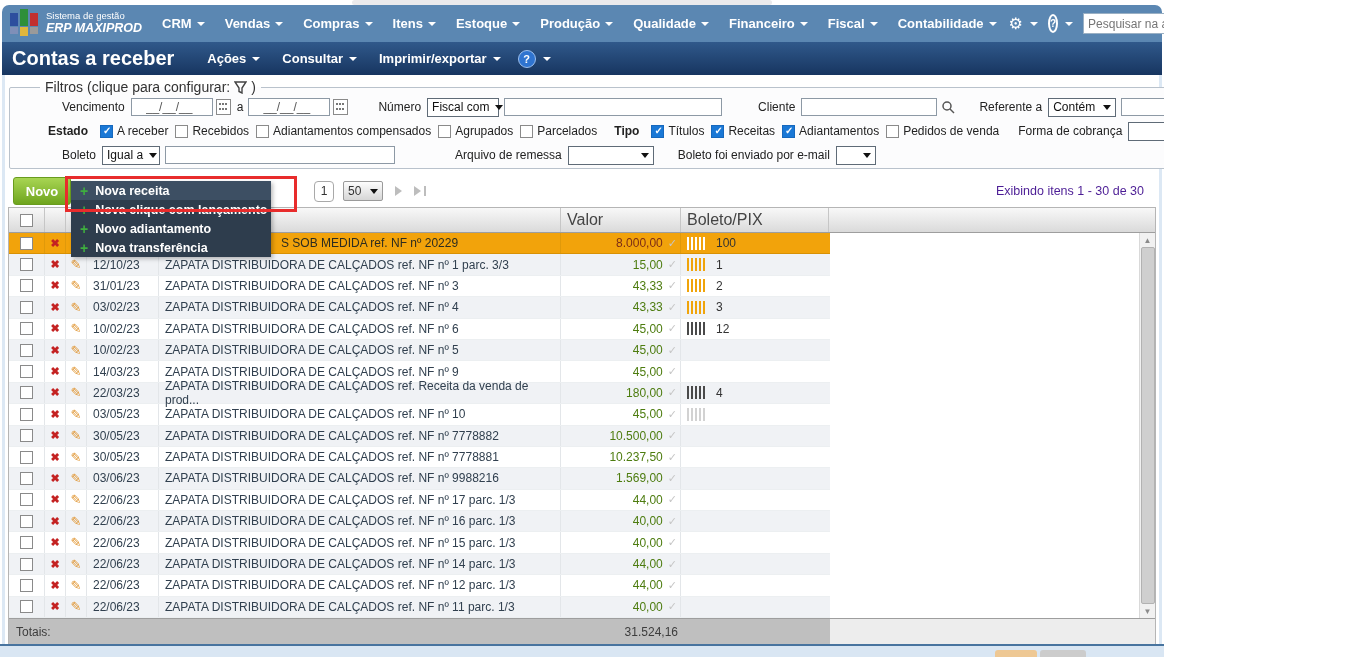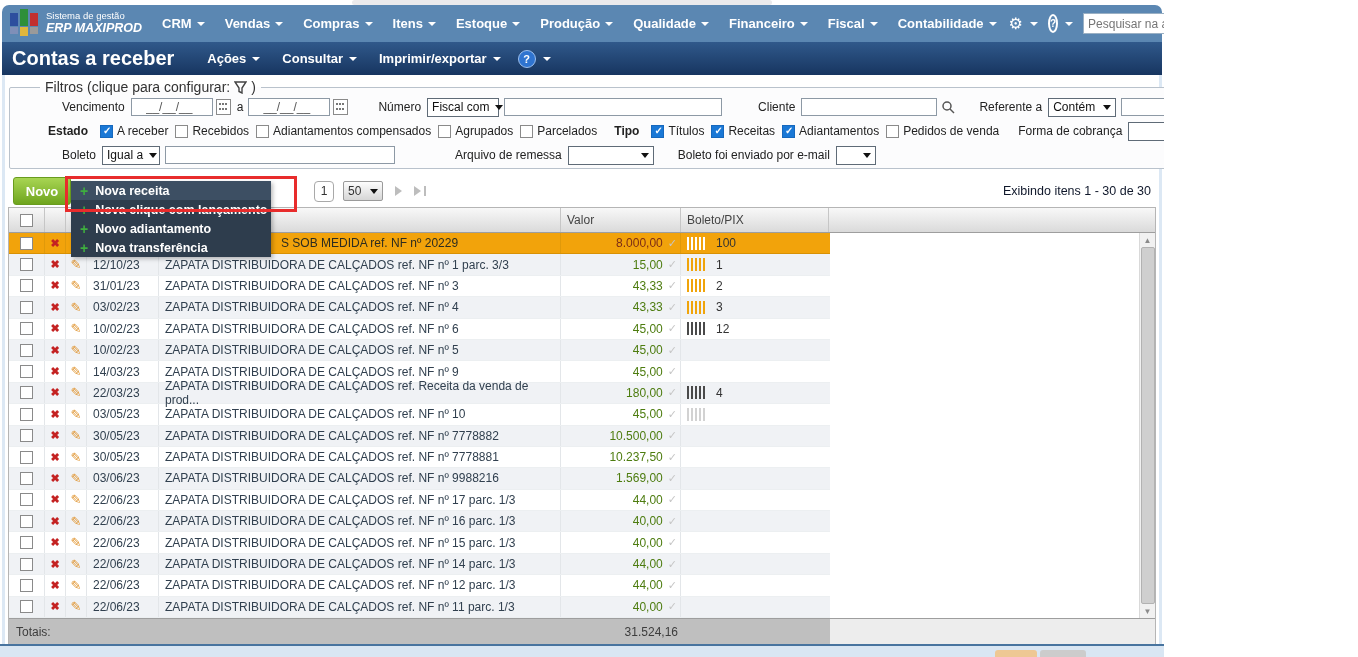--- a/index.html
+++ b/index.html
@@ -54,25 +54,25 @@
   .cbl{display:inline-flex;align-items:center;gap:4px;margin-right:7px;cursor:pointer;}
 
   
   .toolbar{position:absolute;top:101px;left:4px;right:4px;height:30px;display:flex;align-items:center;}
   .btn-novo{width:56px;height:26px;background:linear-gradient(#a8d553,#6fa51e);border:1px solid #699c1e;border-radius:3px;color:#fff;font-weight:bold;font-size:13px;display:flex;align-items:center;justify-content:center;margin-left:4px;cursor:pointer;}
   .pnum{width:18px;height:19px;border:1px solid #a9a9a9;border-radius:4px;background:#fff;display:flex;align-items:center;justify-content:center;font-size:12px;margin-left:243px;color:#333;}
   .psel{width:40px;height:20px;margin-left:9px;background:linear-gradient(#fdfdfd,#d6d6d6);border:1px solid #9a9a9a;border-radius:2px;display:flex;align-items:center;justify-content:space-between;padding:0 4px;font-size:12px;box-sizing:border-box;color:#333;}
   .pgo{display:flex;align-items:center;gap:3px;margin-left:12px;}
   .tri{width:0;height:0;border-top:5px solid transparent;border-bottom:5px solid transparent;border-left:7px solid #bdbdbd;}
   .bar{width:2px;height:10px;background:#bdbdbd;}
-  .items-info{margin-left:auto;font-size:12.5px;color:#0f172a;margin-right:4px;}
+  .items-info{margin-left:auto;font-size:12.5px;color:#4c1d95;margin-right:11px;}
 
   
   .grid{position:absolute;top:132px;left:3px;right:3px;bottom:1px;border:1px solid #b5b5b5;background:#fff;overflow:hidden;}
-  .ghead{height:24px;background:linear-gradient(#f8f8f8,#dadada);border-bottom:1px solid #9e9e9e;display:flex;font-size:12px;color:#444;align-items:center;}
+  .ghead{height:24px;background:linear-gradient(#f8f8f8,#dadada);border-bottom:1px solid #9e9e9e;display:flex;font-size:16px;color:#444;align-items:center;}
   .hc{height:100%;display:flex;align-items:center;border-right:1px solid #c6c6c6;box-sizing:border-box;padding-left:6px;}
   .c-check{width:36px;justify-content:center;padding-left:0;flex:none;}
   .c-del{width:21px;flex:none;justify-content:center;padding-left:0;}
   .c-edit{width:21px;flex:none;justify-content:center;padding-left:0;}
   .c-date{width:72px;flex:none;}
   .c-desc{width:402px;flex:none;}
   .c-valor{width:120px;flex:none;}
   .c-boleto{width:148px;flex:none;}
   .hc.fill{flex:1;border-right:none;}
   .gbody{position:relative;}

